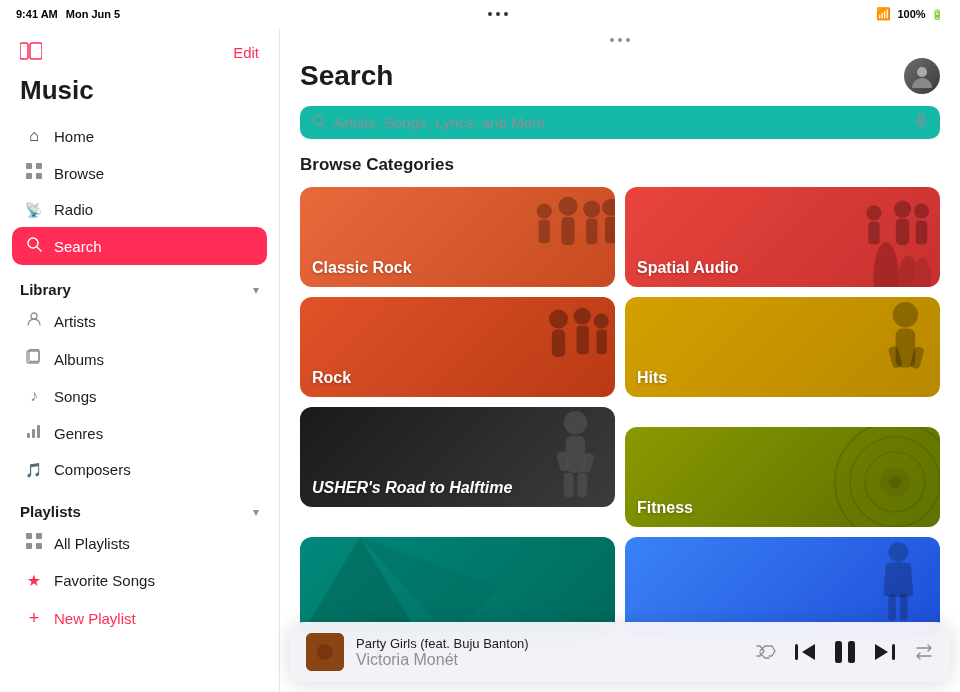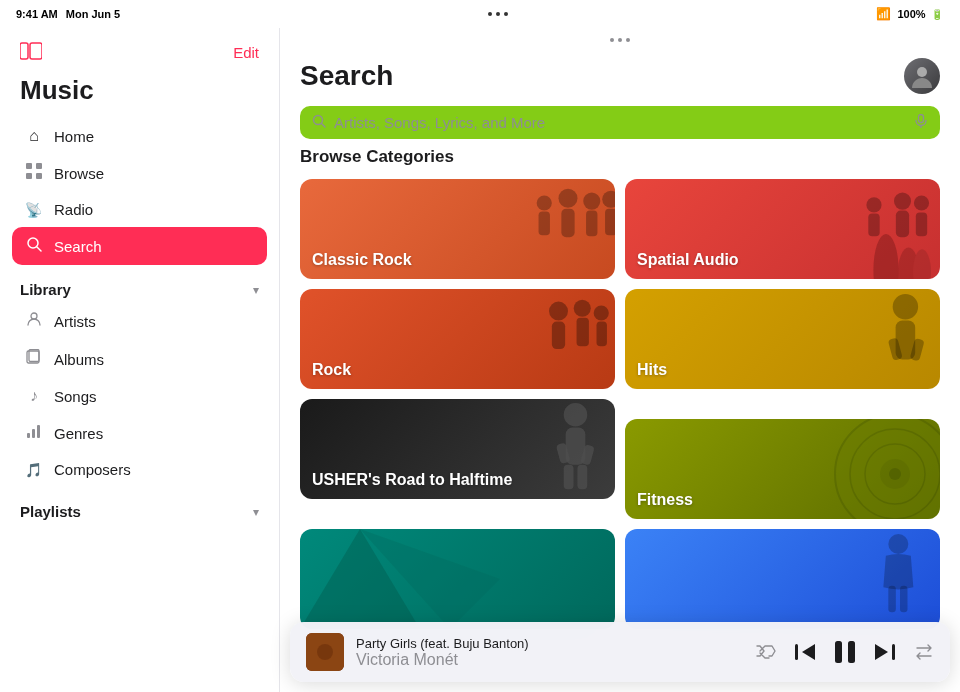--- a/index.html
+++ b/index.html
@@ -183,24 +183,24 @@
       align-items: center;
       justify-content: center;
       color: #ccc;
       font-size: 14px;
     }
 
     
     .search-bar {
       display: flex;
       align-items: flex-end;
-      background: #84cc16;
+      background: #14b8a6;
       border-radius: 10px;
       padding: 8px 12px;
-      margin-bottom: 8px;
+      margin-bottom: 16px;
       gap: 8px;
     }
 
     .search-bar input {
       background: none;
       border: none;
       outline: none;
       flex: 1;
       font-size: 15px;
       color: #3c3c43;
@@ -455,20 +455,41 @@
         <span class="nav-icon" style="font-size:14px;color:#8e8e93;">🎵</span>
         <span>Composers</span>
       </div>
     </div>
 
     <div class="section-header">
       <span class="section-title">Playlists</span>
       <span class="section-chevron">▾</span>
     </div>
 
+    <div class="sidebar-nav">
+      <div class="nav-item">
+        <span class="nav-icon">
+          <svg width="16" height="16" viewBox="0 0 16 16" fill="none">
+            <rect x="0" y="0" width="6" height="6" rx="1" fill="#8e8e93"></rect>
+            <rect x="10" y="0" width="6" height="6" rx="1" fill="#8e8e93"></rect>
+            <rect x="0" y="10" width="6" height="6" rx="1" fill="#8e8e93"></rect>
+            <rect x="10" y="10" width="6" height="6" rx="1" fill="#8e8e93"></rect>
+          </svg>
+        </span>
+        <span>All Playlists</span>
+      </div>
+      <div class="nav-item">
+        <span class="nav-icon" style="font-size:16px;color:#ff2d55;">★</span>
+        <span>Favorite Songs</span>
+      </div>
+      <div class="nav-item">
+        <span class="nav-icon" style="font-size:18px;color:#ff2d55;font-weight:300;">+</span>
+        <span style="color:#ff2d55;">New Playlist</span>
+      </div>
+    </div>
   </div>
 
   <div class="main-content">
 
     <div class="top-bar">
       <div style="flex:1;"></div>
       <div class="three-dots">
         <div class="dot"></div>
         <div class="dot"></div>
         <div class="dot"></div>
@@ -568,21 +589,21 @@
             <g fill="rgba(0,0,0,0.3)">
               <circle cx="80" cy="16" r="13"></circle>
               <rect x="70" y="30" width="20" height="40" rx="7"></rect>
               <rect x="62" y="50" width="10" height="22" rx="4" transform="rotate(-15,62,50)"></rect>
               <rect x="90" y="48" width="10" height="22" rx="4" transform="rotate(15,90,48)"></rect>
             </g>
           </svg>
           <span class="card-label">Hits</span>
         </div>
 
-        <div class="category-card cat-usher" style="background:linear-gradient(135deg, #1a1a1a, #3c3c3c);">
+        <div class="category-card cat-usher" style="background:linear-gradient(135deg, #1a1a1a, #3c3c3c);font-style:italic;">
           <svg class="card-art" viewBox="0 0 120 100" style="position:absolute;right:-5px;bottom:0;height:98%;width:auto;">
             <g fill="rgba(80,80,80,0.8)">
               <circle cx="75" cy="14" r="12"></circle>
               <rect x="65" y="27" width="20" height="38" rx="7"></rect>
               <rect x="55" y="45" width="10" height="20" rx="4" transform="rotate(-15,55,45)"></rect>
               <rect x="85" y="44" width="10" height="20" rx="4" transform="rotate(15,85,44)"></rect>
               <rect x="63" y="65" width="10" height="25" rx="4"></rect>
               <rect x="77" y="65" width="10" height="25" rx="4"></rect>
             </g>
           </svg>

